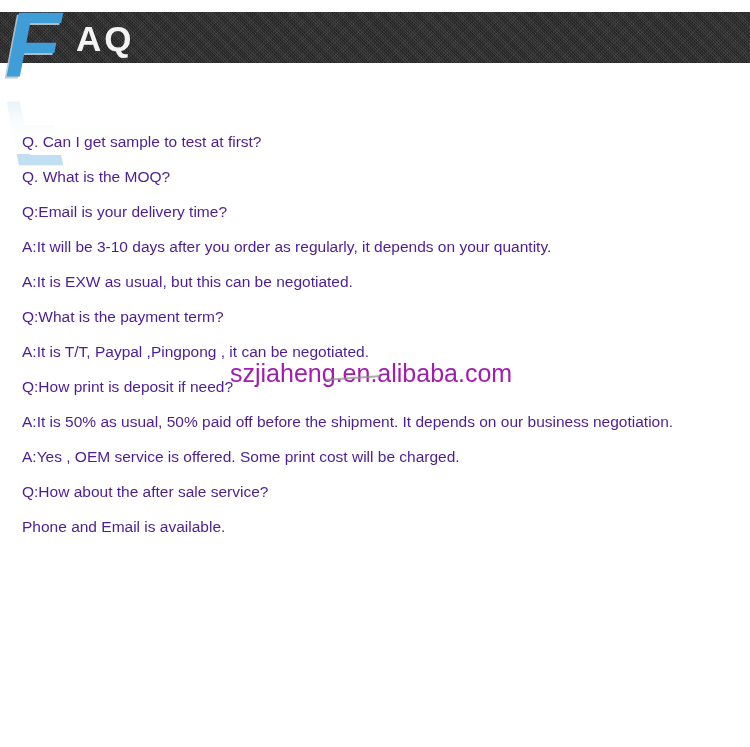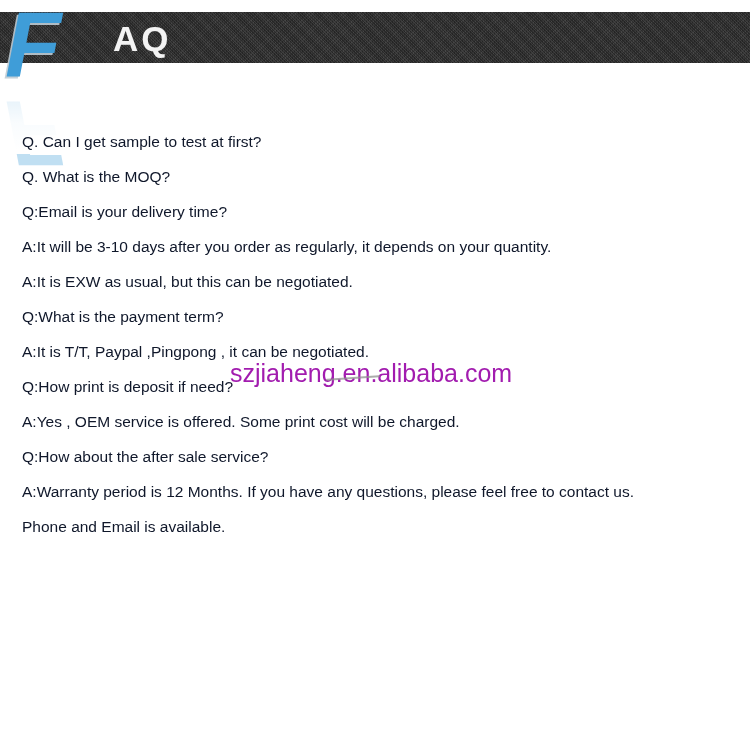--- a/index.html
+++ b/index.html
@@ -62,36 +62,35 @@
   .aq {
     position: absolute;
     left: 76px; top: 21px;
     font-size: 35px;
     line-height: 1;
     font-weight: bold;
     letter-spacing: 3px;
     color: #f3f3f3;
     z-index: 4;
     user-select: none;
-    margin-left: 37px;
   }
 
   
   .faq-list {
     position: absolute;
     left: 0; top: 124px;
     width: 750px;
     z-index: 2;
   }
   .faq-line {
     height: 35px;
     line-height: 35px;
     padding-left: 22px;
     font-size: 15.5px;
-    color: #0f172a;
+    color: #4c1d95;
     white-space: nowrap;
   }
 
   
   .watermark {
     position: absolute;
     left: 230px; top: 361px;
     font-size: 25px;
     line-height: 1;
     color: #a21caf;
@@ -128,19 +127,19 @@
 
   <div class="faq-list">
     <div class="faq-line">Q. Can I get sample to test at first?</div>
     <div class="faq-line">Q. What is the MOQ?</div>
     <div class="faq-line">Q:Email is your delivery time?</div>
     <div class="faq-line">A:It will be 3-10 days after you order as regularly, it depends on your quantity.</div>
     <div class="faq-line">A:It is EXW as usual, but this can be negotiated.</div>
     <div class="faq-line">Q:What is the payment term?</div>
     <div class="faq-line">A:It is T/T, Paypal ,Pingpong , it can be negotiated.</div>
     <div class="faq-line">Q:How print is deposit if need?</div>
+    <div class="faq-line">A:It is 50% as usual, 50% paid off before the shipment. It depends on our business negotiation.</div>
     <div class="faq-line">A:Yes , OEM service is offered. Some print cost will be charged.</div>
     <div class="faq-line">Q:How about the after sale service?</div>
-    <div class="faq-line">A:Warranty period is 12 Months. If you have any questions, please feel free to contact us.</div>
     <div class="faq-line">Phone and Email is available.</div>
   </div>
 
 </div>
 
 </body></html>

